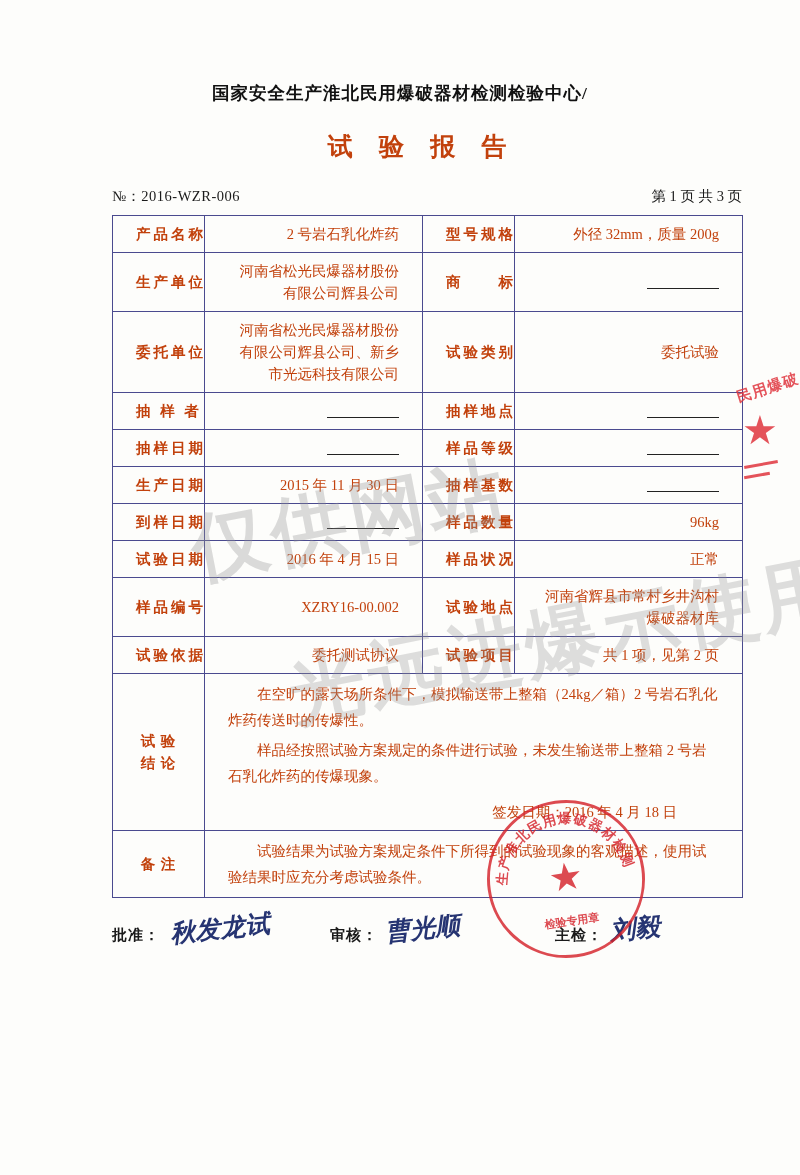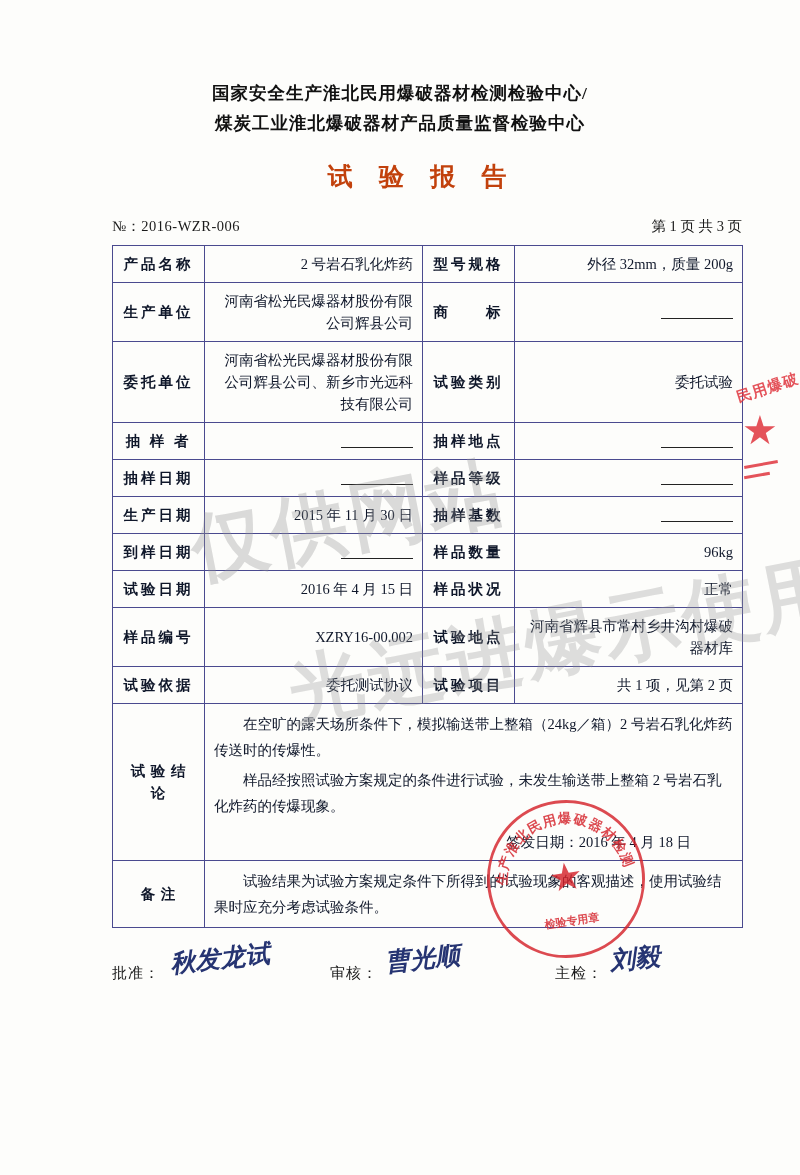--- a/index.html
+++ b/index.html
@@ -67,25 +67,25 @@
   .tbl-wrap {
     padding: 0 58px 0 112px;
   }
   table.doc {
     border-collapse: collapse;
     width: 630px;
     table-layout: fixed;
   }
   table.doc td {
     border: 1px solid #4a4a8f;
-    padding: 7px 9px;
+    padding: 7px 23px;
     font-size: 14.5px;
     vertical-align: middle;
     line-height: 22px;
-    color: #0f172a;
+    color: #c2410c;
   }
   td.lbl {
     text-align: center;
     font-weight: bold;
     letter-spacing: 3px;
     white-space: nowrap;
   }
   td.val {
     text-align: right;
   }
@@ -134,22 +134,22 @@
   
   .sig-row {
     position: relative;
     margin-top: 22px;
     padding: 0 58px 0 112px;
     height: 60px;
     font-size: 15px;
   }
   .sig {
     position: absolute;
-    top: 14px;
-    font-weight: normal;
+    top: 6px;
+    font-weight: bold;
     letter-spacing: 1px;
   }
   .sig-approve { left: 112px; }
   .sig-review { left: 330px; }
   .sig-chief { left: 555px; }
   .hand {
     font-family: "DejaVu Serif", serif;
     color: #1b2a6b;
     font-style: italic;
     font-weight: bold;
@@ -270,21 +270,20 @@
     margin-top: 8px;
   }
 </style>
 </head>
 <body>
 
 <div class="page">
 
   <div class="header">
     <div class="org-line">国家安全生产淮北民用爆破器材检测检验中心/</div>
-    <div class="org-line">煤炭工业淮北爆破器材产品质量监督检验中心</div>
     <div class="report-title">试 验 报 告</div>
   </div>
 
   <div class="meta-row">
     <span class="meta-no">№：2016-WZR-006</span>
     <span class="meta-page">第 1 页  共 3 页</span>
   </div>
 
   <div class="tbl-wrap">
     <table class="doc">

